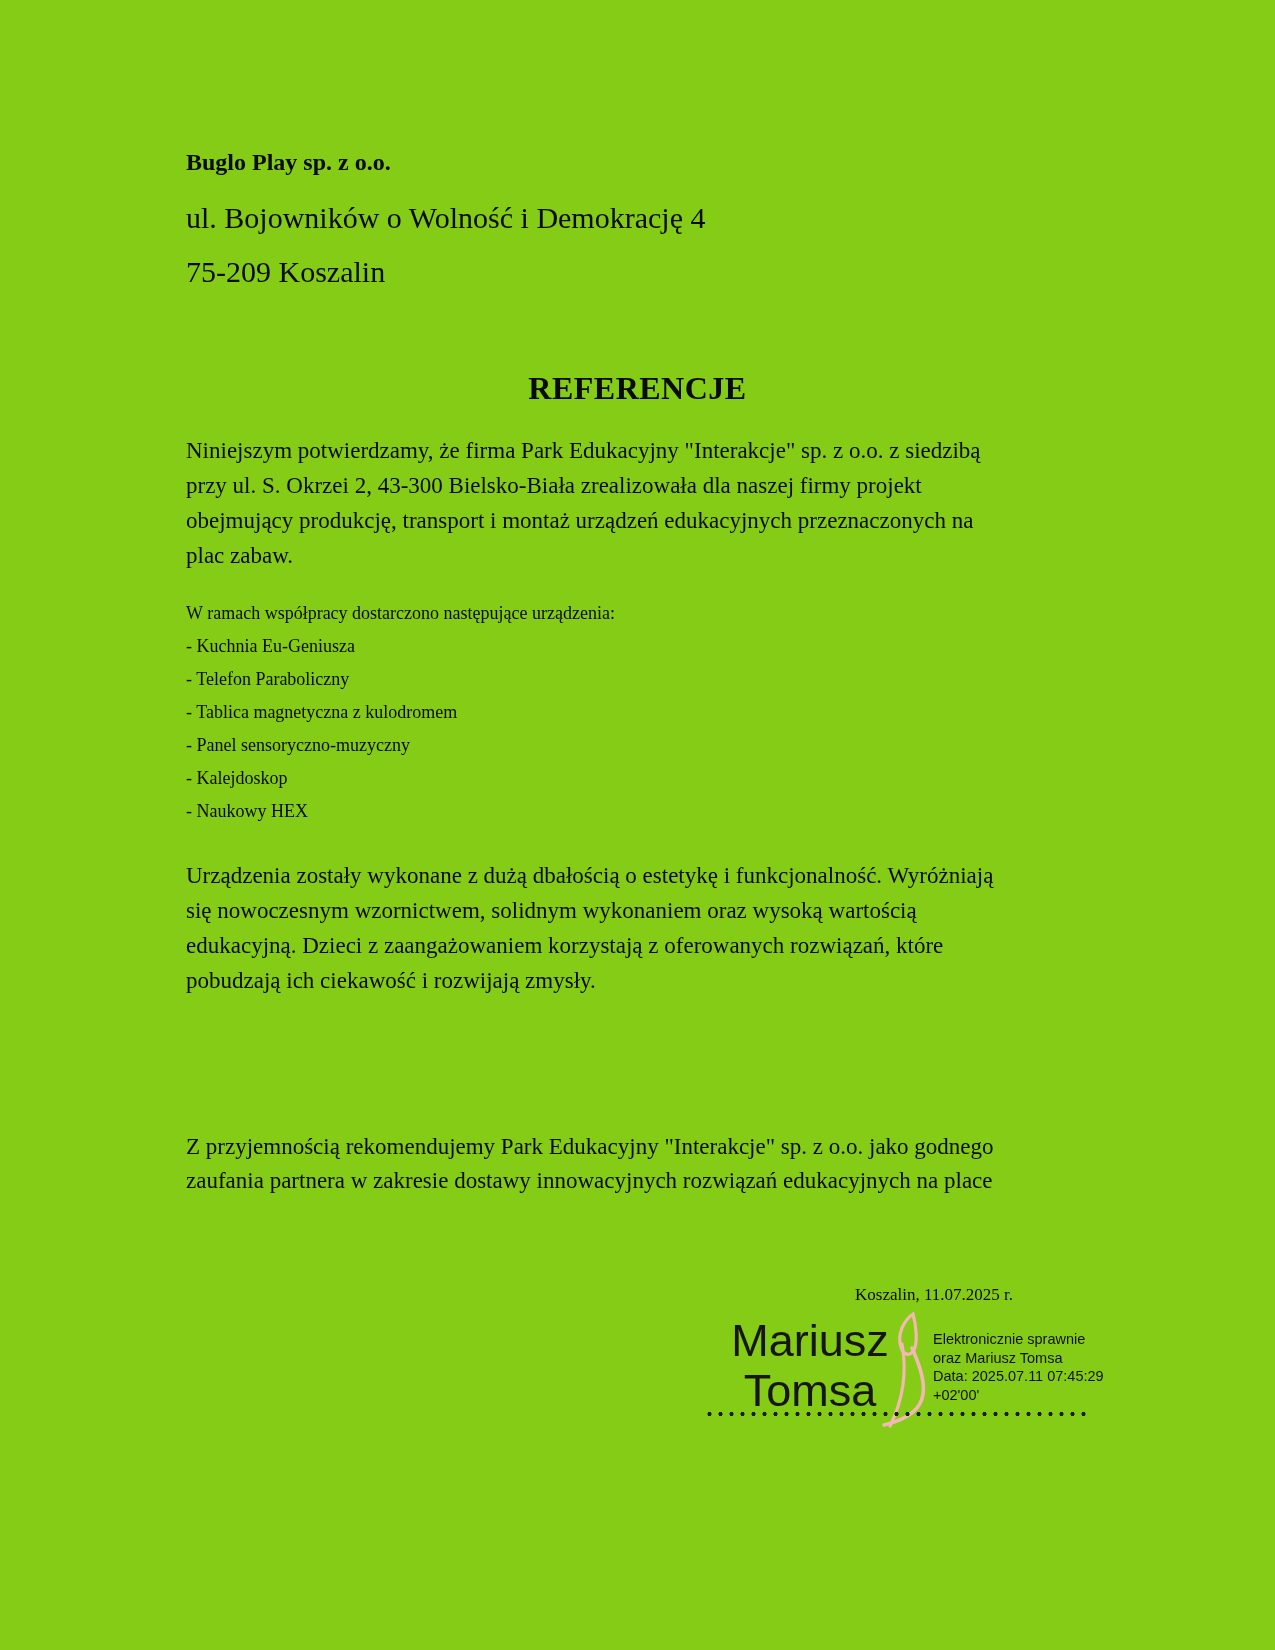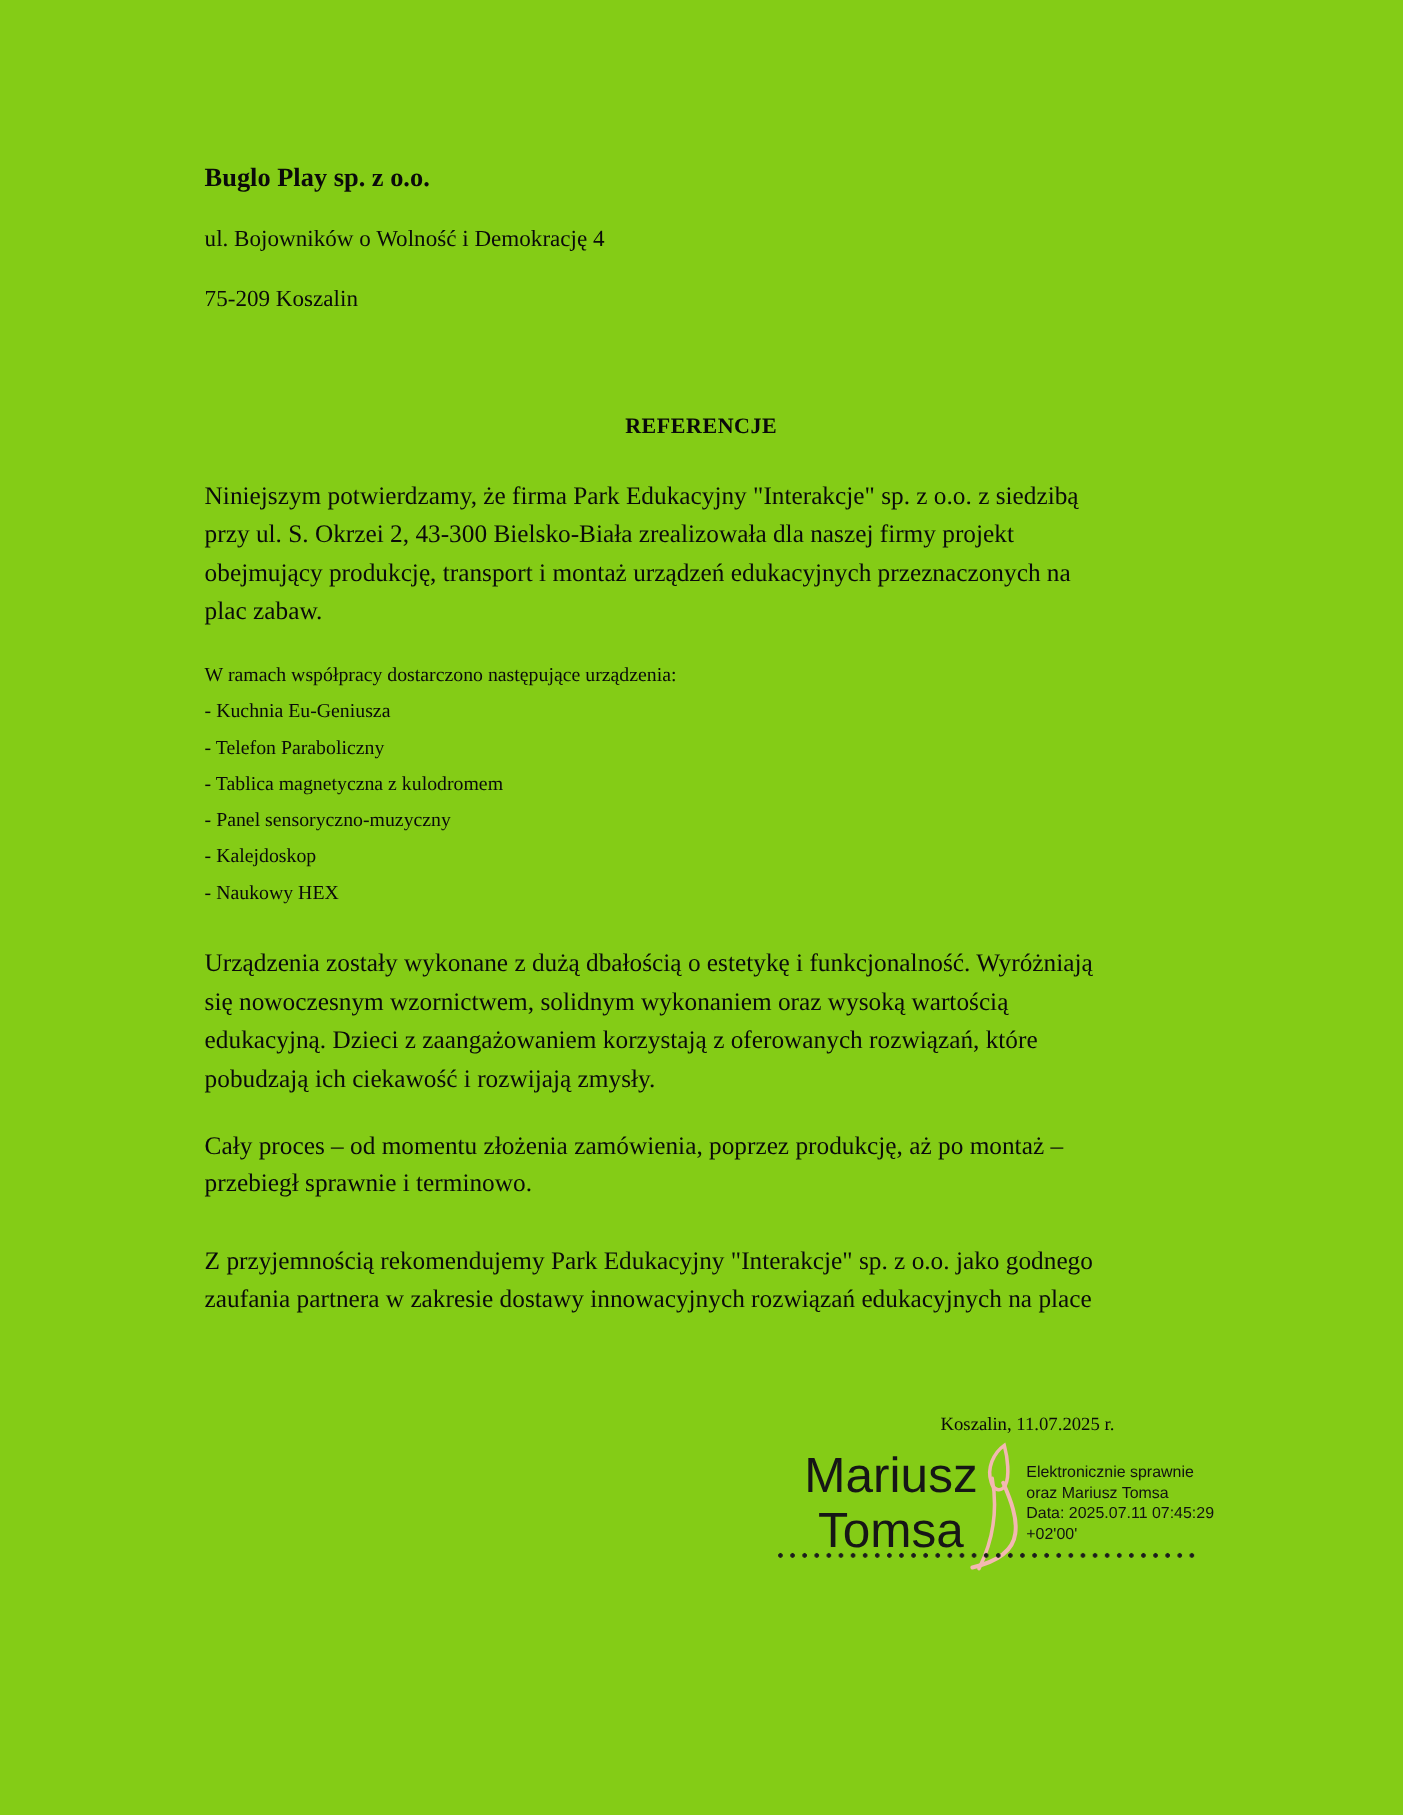--- a/index.html
+++ b/index.html
@@ -12,39 +12,39 @@
     width: 1275px;
     height: 1650px;
     margin: 0 auto;
     background: #84cc16;
     font-family: "Liberation Serif", serif;
     color: #0a0a0a;
     overflow: hidden;
   }
   .abs { position: absolute; }
   .serif-line {
-    font-size: 21px;
+    font-size: 30px;
     line-height: 35px;
     white-space: nowrap;
   }
   .para {
     font-size: 23px;
     line-height: 35px;
   }
   .para .tline { white-space: nowrap; }
   .list-block {
     font-size: 18px;
     line-height: 33px;
   }
   .list-block .tline { white-space: nowrap; }
   .doc-title {
     left: 0;
     right: 0;
     text-align: center;
-    font-size: 20px;
+    font-size: 32px;
     line-height: 35px;
     font-weight: bold;
     letter-spacing: 0.5px;
   }
   .sender-name { font-weight: bold; font-size: 24px; }
   .date-line {
     font-size: 17px;
     line-height: 35px;
     white-space: nowrap;
   }
@@ -114,24 +114,20 @@
       </div>
   </div>
 
   <div class="abs para" style="left:186px; top:858px;">
       <div class="tline">Urządzenia zostały wykonane z dużą dbałością o estetykę i funkcjonalność. Wyróżniają</div>
       <div class="tline">się nowoczesnym wzornictwem, solidnym wykonaniem oraz wysoką wartością</div>
       <div class="tline">edukacyjną. Dzieci z zaangażowaniem korzystają z oferowanych rozwiązań, które</div>
       <div class="tline">pobudzają ich ciekawość i rozwijają zmysły.</div>
     </div>
 
-  <div class="abs para" style="left:186px; top:1025px; line-height:34px;">
-      <div class="tline">Cały proces – od momentu złożenia zamówienia, poprzez produkcję, aż po montaż –</div>
-      <div class="tline">przebiegł sprawnie i terminowo.</div>
-    </div>
 
   <div class="abs para" style="left:186px; top:1130px; line-height:34px;">
       <div class="tline">Z przyjemnością rekomendujemy Park Edukacyjny "Interakcje" sp. z o.o. jako godnego</div>
       <div class="tline">zaufania partnera w zakresie dostawy innowacyjnych rozwiązań edukacyjnych na place</div>
     </div>
 
   <div class="abs date-line" style="left:855px; top:1277px;">Koszalin, 11.07.2025 r.</div>
 
   <div>
 

